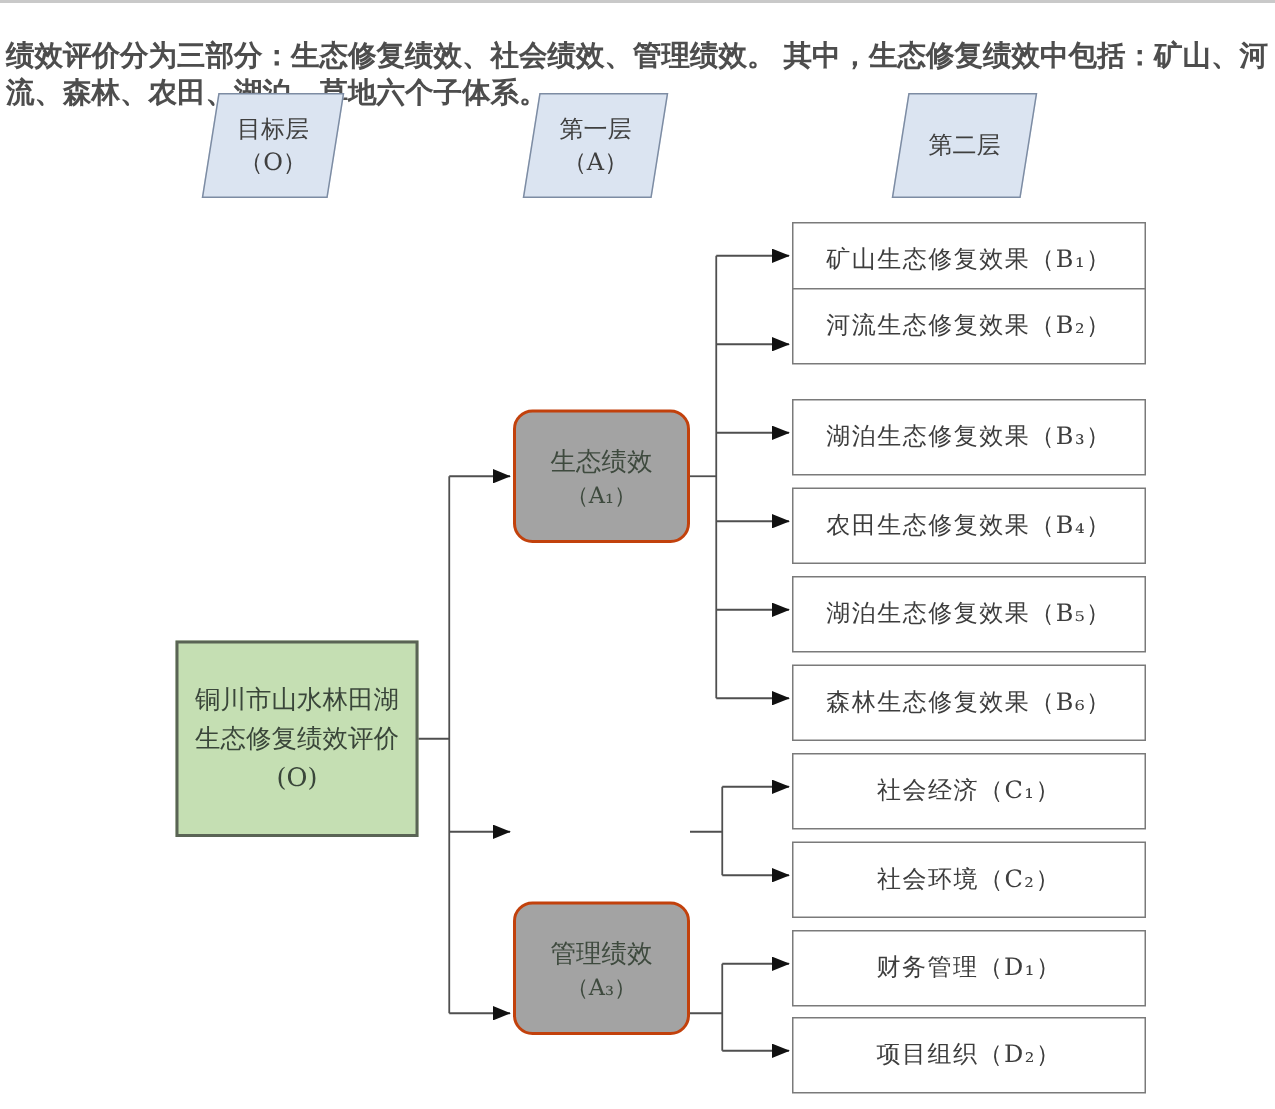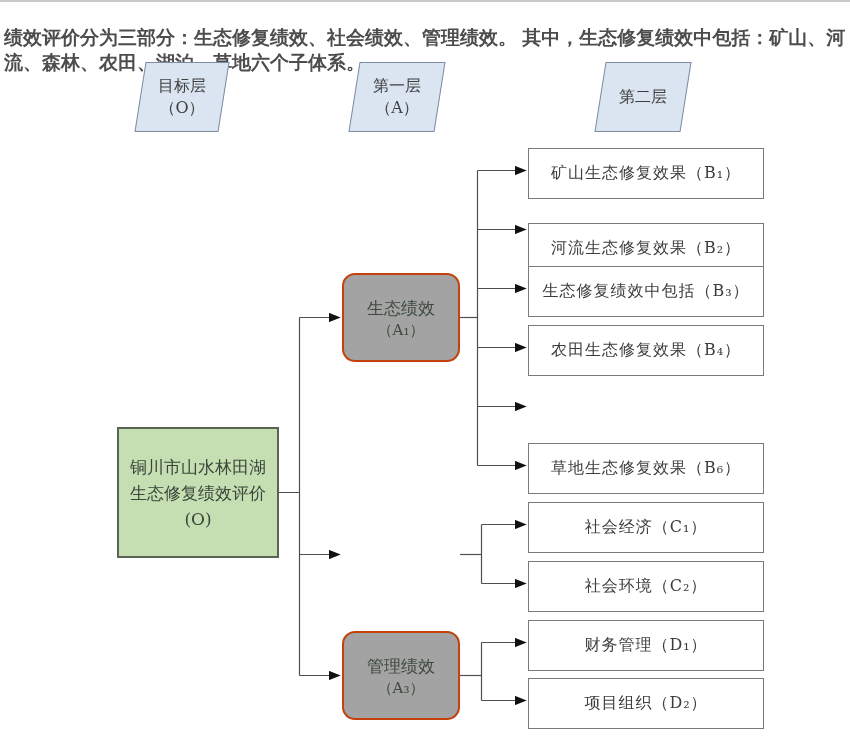--- a/index.html
+++ b/index.html
@@ -47,21 +47,21 @@
   
   .node-a{
     position:absolute;left:342px;width:118px;height:89px;
     background:#a3a3a3;border:2px solid #c2410c;border-radius:13px;
     box-sizing:border-box;
     display:flex;flex-direction:column;align-items:center;justify-content:center;
     text-align:center;color:#3e4a3e;
   }
   .node-a .a-name{font-size:17px;line-height:24px;display:block;}
   .node-a .a-code{font-size:15px;line-height:20px;display:block;}
-  .a1{top:273px;} .a2{top:510px;} .a3{top:631px;}
+  .a1{top:273px;} .a2{top:510px;} .a3{top:601px;}
   
   .leaf{
     position:absolute;left:528px;width:236px;height:51px;
     background:#ffffff;border:1px solid #7a7a7a;box-sizing:border-box;
     display:flex;align-items:center;justify-content:center;
     font-size:16px;color:#3d3d3d;letter-spacing:1px;white-space:nowrap;
   }
   .connectors{position:absolute;left:0;top:0;}
 </style>
 </head>
@@ -132,22 +132,23 @@
   <div class="node-a a1">
     <span class="a-name">生态绩效</span>
     <span class="a-code">（A₁）</span>
   </div>
   <div class="node-a a3">
     <span class="a-name">管理绩效</span>
     <span class="a-code">（A₃）</span>
   </div>
 
   <div class="leaf" style="top:148px">矿山生态修复效果（B₁）</div>
-  <div class="leaf" style="top:223px">河流生态修复效果（B₂）</div>
-  <div class="leaf" style="top:266px">生态修复绩效中包括（B₃）</div>
+  <div class="leaf" style="top:192px">河流生态修复效果（B₂）</div>
+  <div class="leaf" style="top:266px">湖泊生态修复效果（B₃）</div>
   <div class="leaf" style="top:325px">农田生态修复效果（B₄）</div>
-  <div class="leaf" style="top:443px">草地生态修复效果（B₆）</div>
+  <div class="leaf" style="top:384px">湖泊生态修复效果（B₅）</div>
+  <div class="leaf" style="top:443px">森林生态修复效果（B₆）</div>
   <div class="leaf" style="top:561px">社会环境（C₂）</div>
   <div class="leaf" style="top:502px">社会经济（C₁）</div>
   <div class="leaf" style="top:620px">财务管理（D₁）</div>
   <div class="leaf" style="top:678px">项目组织（D₂）</div>
 
 </div>
 
 </body></html>

